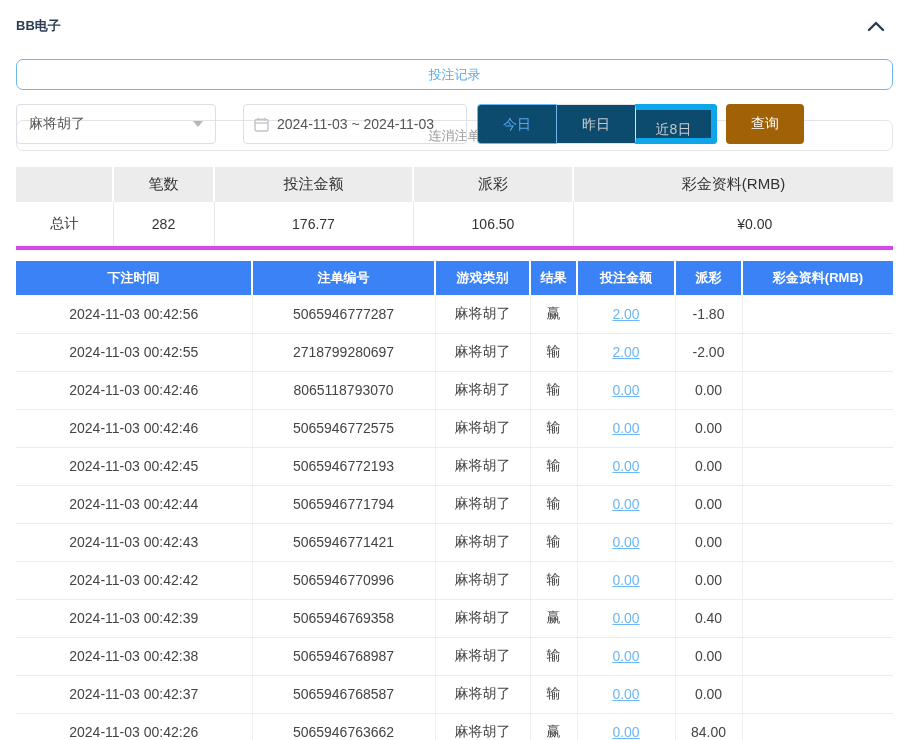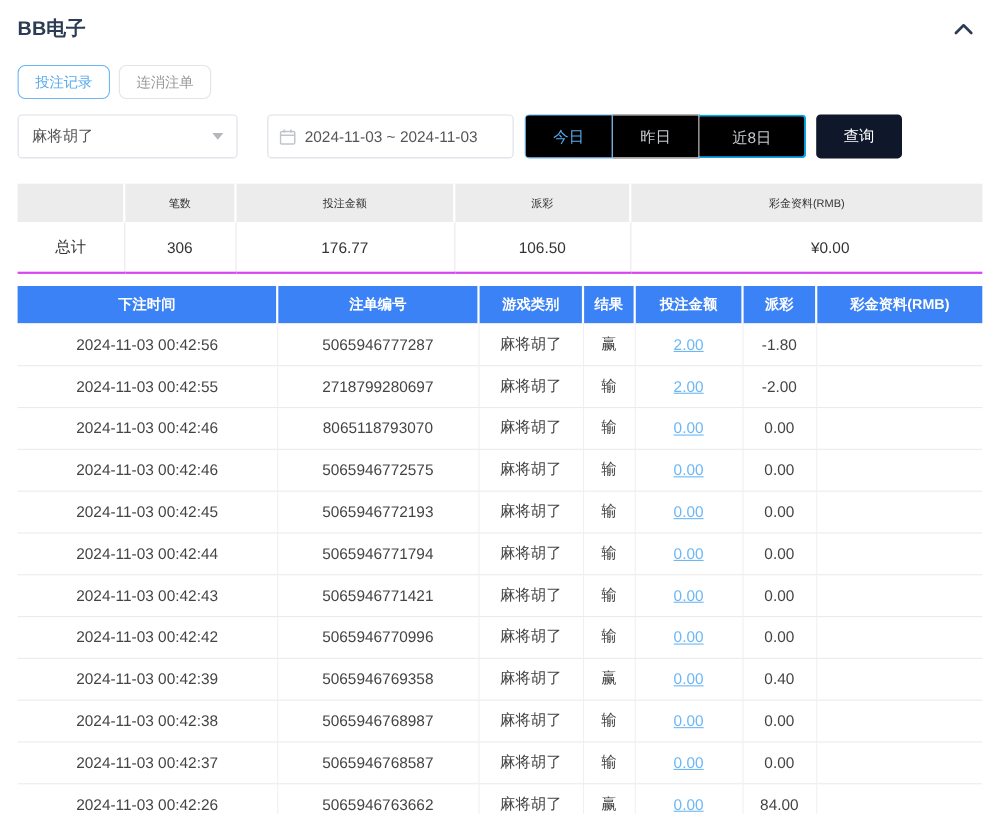--- a/index.html
+++ b/index.html
@@ -6,25 +6,25 @@
   html,body { background:#fff; }
   body {
     width:909px; height:740px; overflow:hidden;
     font-family:"Liberation Sans","DejaVu Sans",sans-serif;
     color:#444;
   }
   .panel { width:909px; height:740px; padding:0 16px; position:relative; }
 
   
   .panel-header { display:flex; align-items:center; justify-content:space-between; padding-top:16px; height:36px; }
-  .panel-title { font-size:18px; font-weight:bold; color:#2c3c52; }
+  .panel-title { font-size:13px; font-weight:bold; color:#2c3c52; }
   .collapse-btn { width:22px; height:22px; display:flex; align-items:center; justify-content:center; cursor:pointer; margin-right:6px; }
 
   
-  .tabs { display:flex; gap:8px; margin-top:23px; height:31px; }
+  .tabs { display:flex; gap:30px; margin-top:23px; height:31px;flex-direction:column; }
   .tab {
     min-width:84px; padding:0 14px; height:31px; line-height:29px; text-align:center;
     font-size:13px; border-radius:7px; background:#fff; cursor:pointer;
   }
   .tab.active { border:1px solid #6db6f2; color:#57aaef; }
   .tab.inactive { border:1px solid #e4e4e4; color:#999; }
 
   
   .filters { display:flex; align-items:center; margin-top:14px; height:40px; }
   .select-box {
@@ -33,42 +33,42 @@
     padding:0 12px; font-size:14px; color:#555; cursor:pointer;
   }
   .caret-down { width:0; height:0; border-left:5px solid transparent; border-right:5px solid transparent; border-top:6px solid #b4b7bc; }
   .date-box {
     width:224px; height:40px; border:1px solid #dcdfe6; border-radius:4px; margin-left:27px;
     display:flex; align-items:center; padding:0 10px; font-size:14px; color:#555; cursor:pointer;
   }
   .date-box .cal { margin-right:8px; display:flex; }
   .btn-group { display:flex; margin-left:10px; height:40px; }
   .seg-btn {
-    height:40px; line-height:38px; text-align:center; font-size:14px; background:#000000; cursor:pointer;
+    height:40px; line-height:38px; text-align:center; font-size:14px; background:#0c4a6e; cursor:pointer;
   }
   .seg-btn.b-today { width:80px; border:1px solid #6db6f2; color:#57aaef; border-radius:4px 0 0 4px; z-index:2; }
   .seg-btn.b-mid { width:79px; border:1px solid #e3e3e3; border-left:none; color:#c7cacd; }
-  .seg-btn.b-last { width:98px; border:2px solid #0ea5e9; border-left:1px solid #e3e3e3; margin-left:-1px; color:#c7cacd; border-radius:0 4px 4px 0; }
+  .seg-btn.b-last { width:82px; border:6px solid #0ea5e9; border-left:1px solid #e3e3e3; margin-left:-1px; color:#c7cacd; border-radius:0 4px 4px 0; }
   .query-btn {
     margin-left:9px; width:78px; height:40px; border:none; border-radius:4px;
-    background:#0f172a; color:#fff; font-size:14px; cursor:pointer;
+    background:#a16207; color:#fff; font-size:14px; cursor:pointer;
     font-family:"Liberation Sans","DejaVu Sans",sans-serif;
   }
 
   
   table { border-collapse:collapse; table-layout:fixed; }
   .summary-table { width:877px; margin-top:23px; }
   .summary-table th {
-    height:35px; background:#ececec; font-size:10px; font-weight:normal; color:#333;
+    height:35px; background:#ececec; font-size:15px; font-weight:normal; color:#333;
     text-align:center; border-right:2px solid #fff;
   }
   .summary-table th:last-child { border-right:none; }
   .summary-table td {
     height:46px; font-size:14px; color:#333; text-align:center; background:#fff;
-    border-right:1px solid #e9e9e9; border-bottom:2px solid #d946ef;
+    border-right:1px solid #e9e9e9; border-bottom:4px solid #d946ef;
   }
   .summary-table td:last-child { border-right:none;padding-left:43px; }
 
   
   .main-table { width:877px; margin-top:11px; }
   .main-table th {
     height:34px; background:#3b82f6; color:#fff; font-size:13px; font-weight:bold;
     text-align:center; border-right:2px solid #fff;
   }
   .main-table th:last-child { border-right:none; }
@@ -136,21 +136,21 @@
         <th></th>
         <th>笔数</th>
         <th>投注金额</th>
         <th>派彩</th>
         <th>彩金资料(RMB)</th>
       </tr>
     </thead>
     <tbody>
       <tr>
         <td>总计</td>
-        <td>306</td>
+        <td>282</td>
         <td>176.77</td>
         <td>106.50</td>
         <td>¥0.00</td>
       </tr>
     </tbody>
   </table>
 
   <table class="main-table">
     <colgroup>
         <col style="width:236px">

